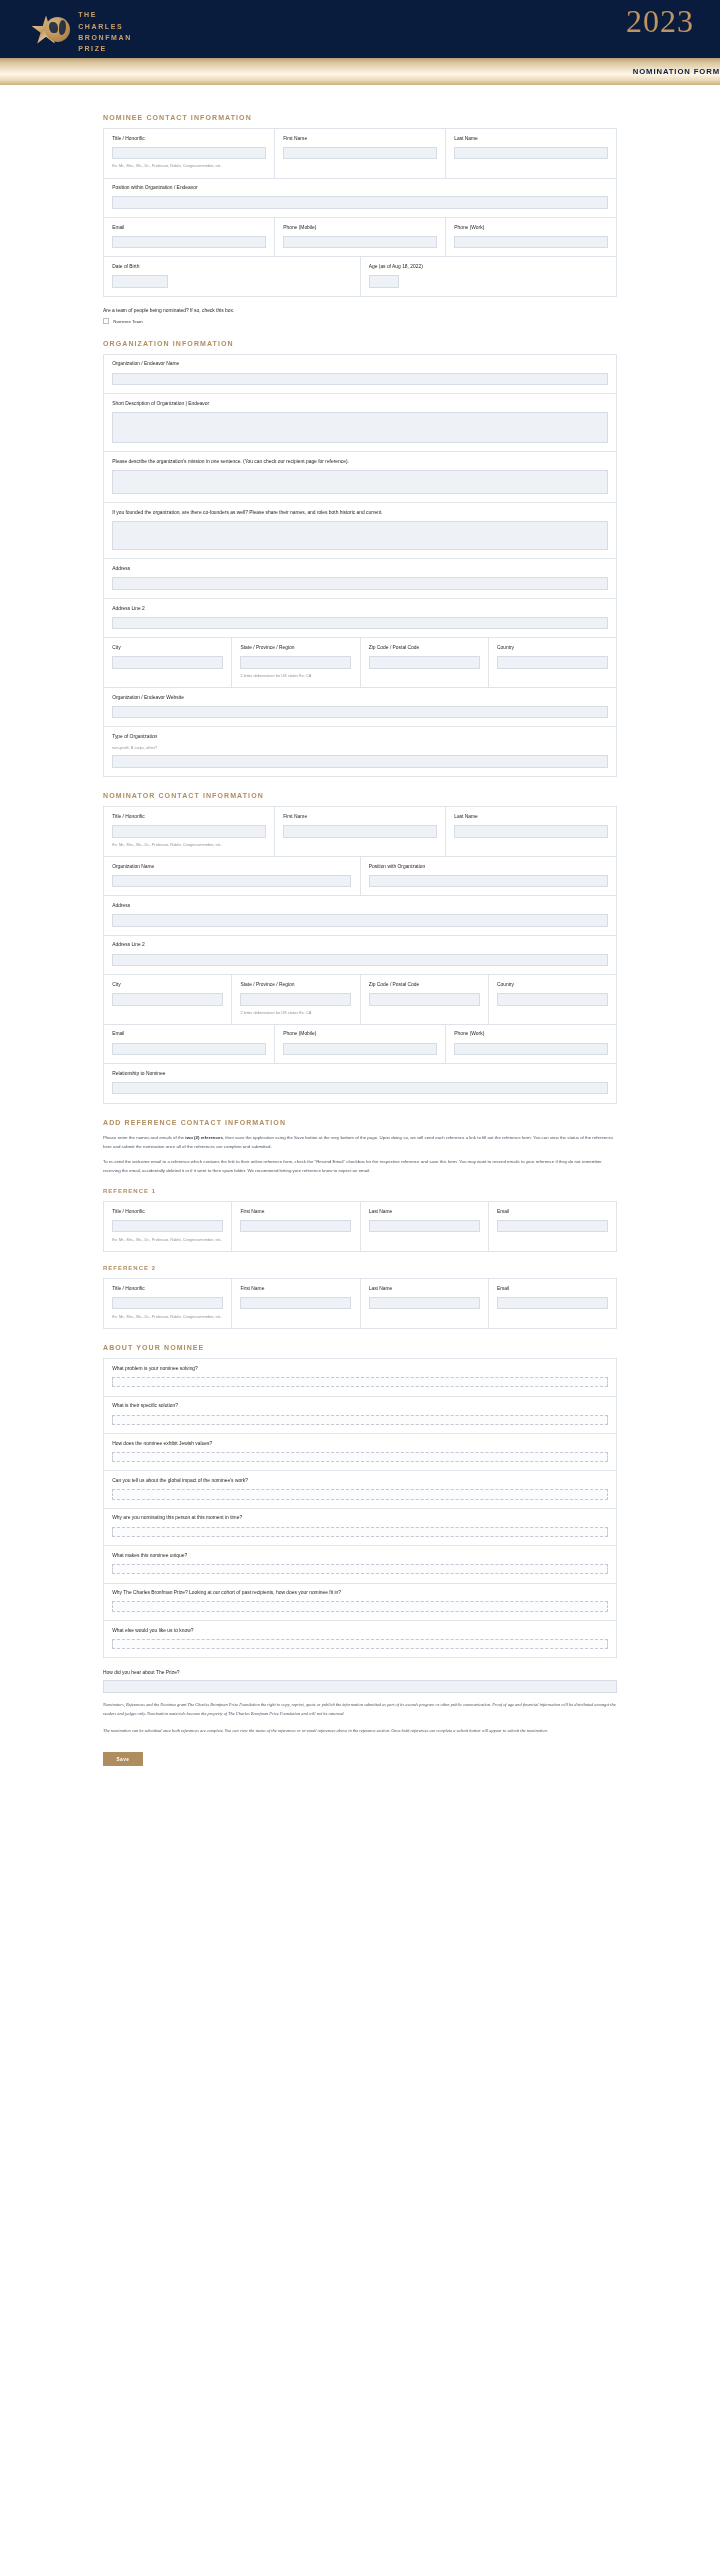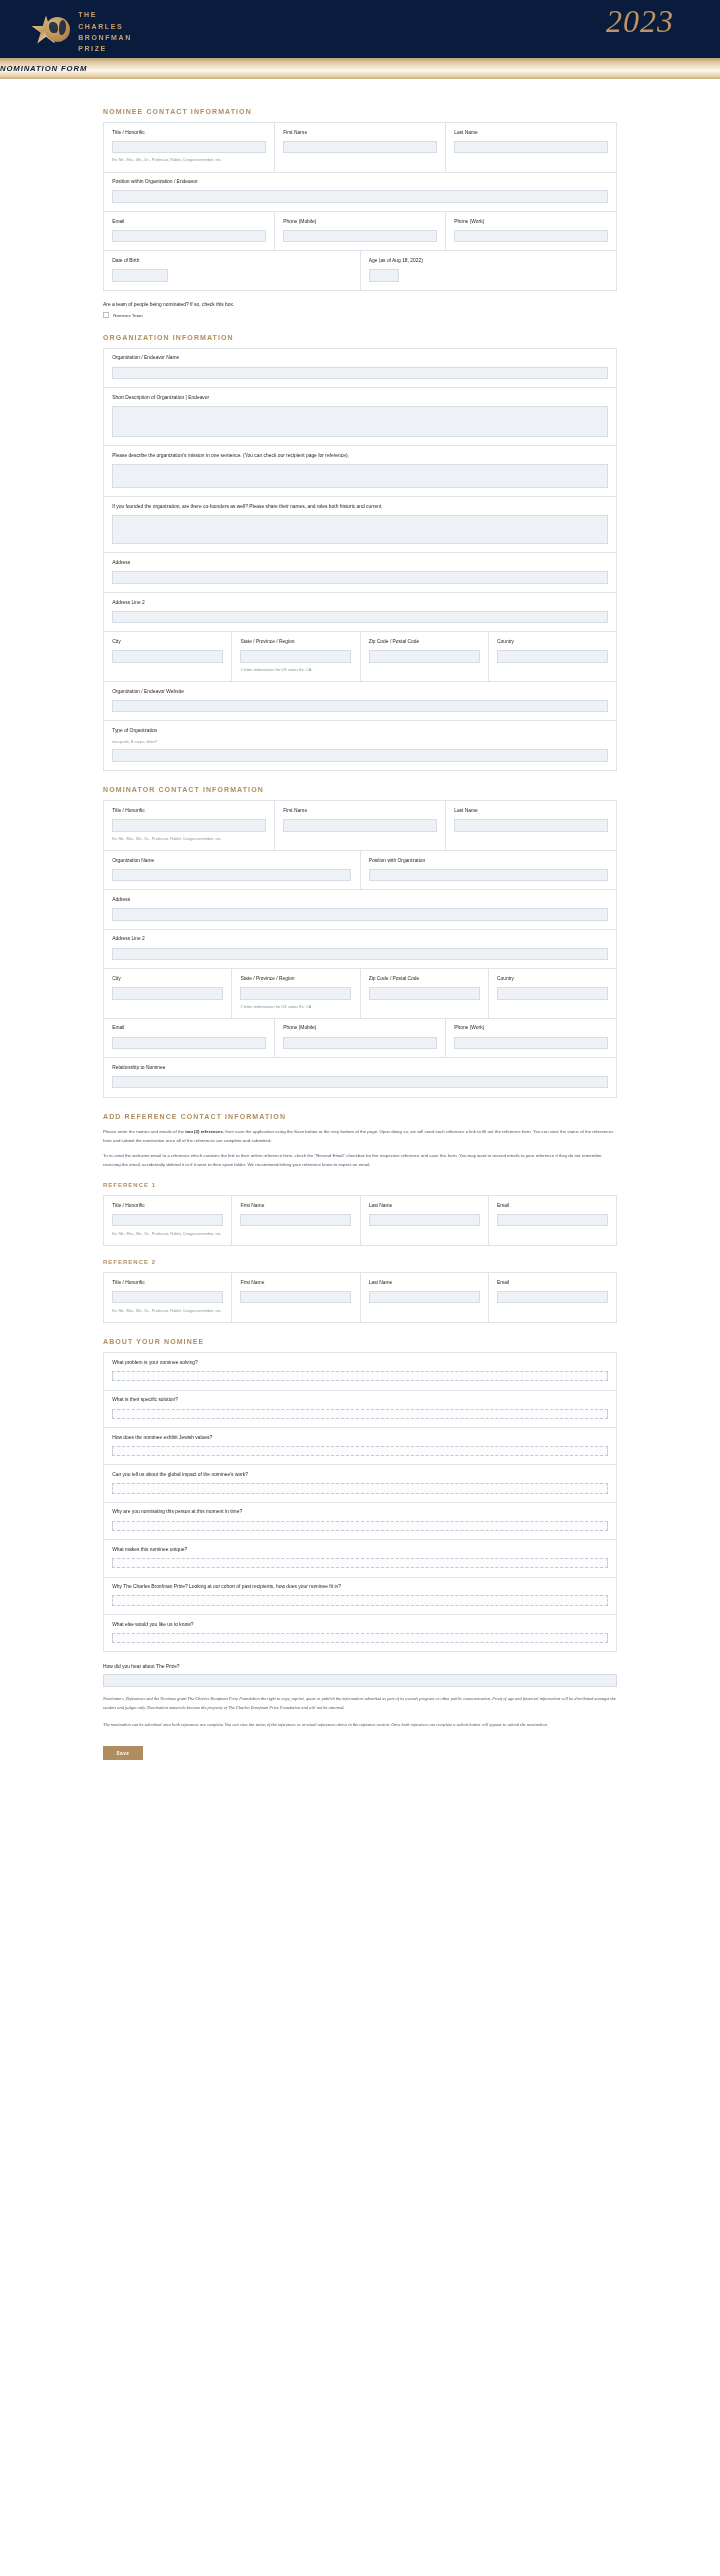--- a/index.html
+++ b/index.html
@@ -39,28 +39,28 @@
     background:#0a1c3d; border-radius:45% 55% 40% 60%; opacity:.82;
   }
   .logo-globe:after {
     content:""; position:absolute; left:13.4px; top:3.1px; width:7.7px; height:15.5px;
     background:#0a1c3d; border-radius:55% 45% 60% 35%; opacity:.82;
   }
   .brand-text {
     color:#c9a26d; font-size:7px; letter-spacing:1.6px; font-weight:700; line-height:1.62;
   }
   .year {
-    position:absolute; right:46px; top:3.1px;
+    position:absolute; right:26px; top:3.1px;
     color:#bf9460; font-size:32px; letter-spacing:1px;
-    font-family:"Liberation Serif", serif; font-weight:400;font-style:italic;
+    font-family:"Liberation Serif", serif; font-weight:400;
   }
   .goldbar {
-    height: 21px;
+    height: 27px;
     background: linear-gradient(180deg,#b9a076 0%,#d9c49c 16%,#f4e8d0 46%,#fdf7ea 60%,#ecd9b6 82%,#c9ae80 100%);
-    display:flex; align-items:center; justify-content:flex-start;font-style:italic;
+    display:flex; align-items:center; justify-content:flex-end;
   }
   .goldbar-title {
     color:#0a1c3d; font-size:7.7px; font-weight:700; letter-spacing:0.9px;
   }
 
   
   .page { padding: 13.4px 103px 0 103px; }
 
   .section-head {
     color:#b08d5e; font-size:7px; font-weight:700; letter-spacing:1.1px;

